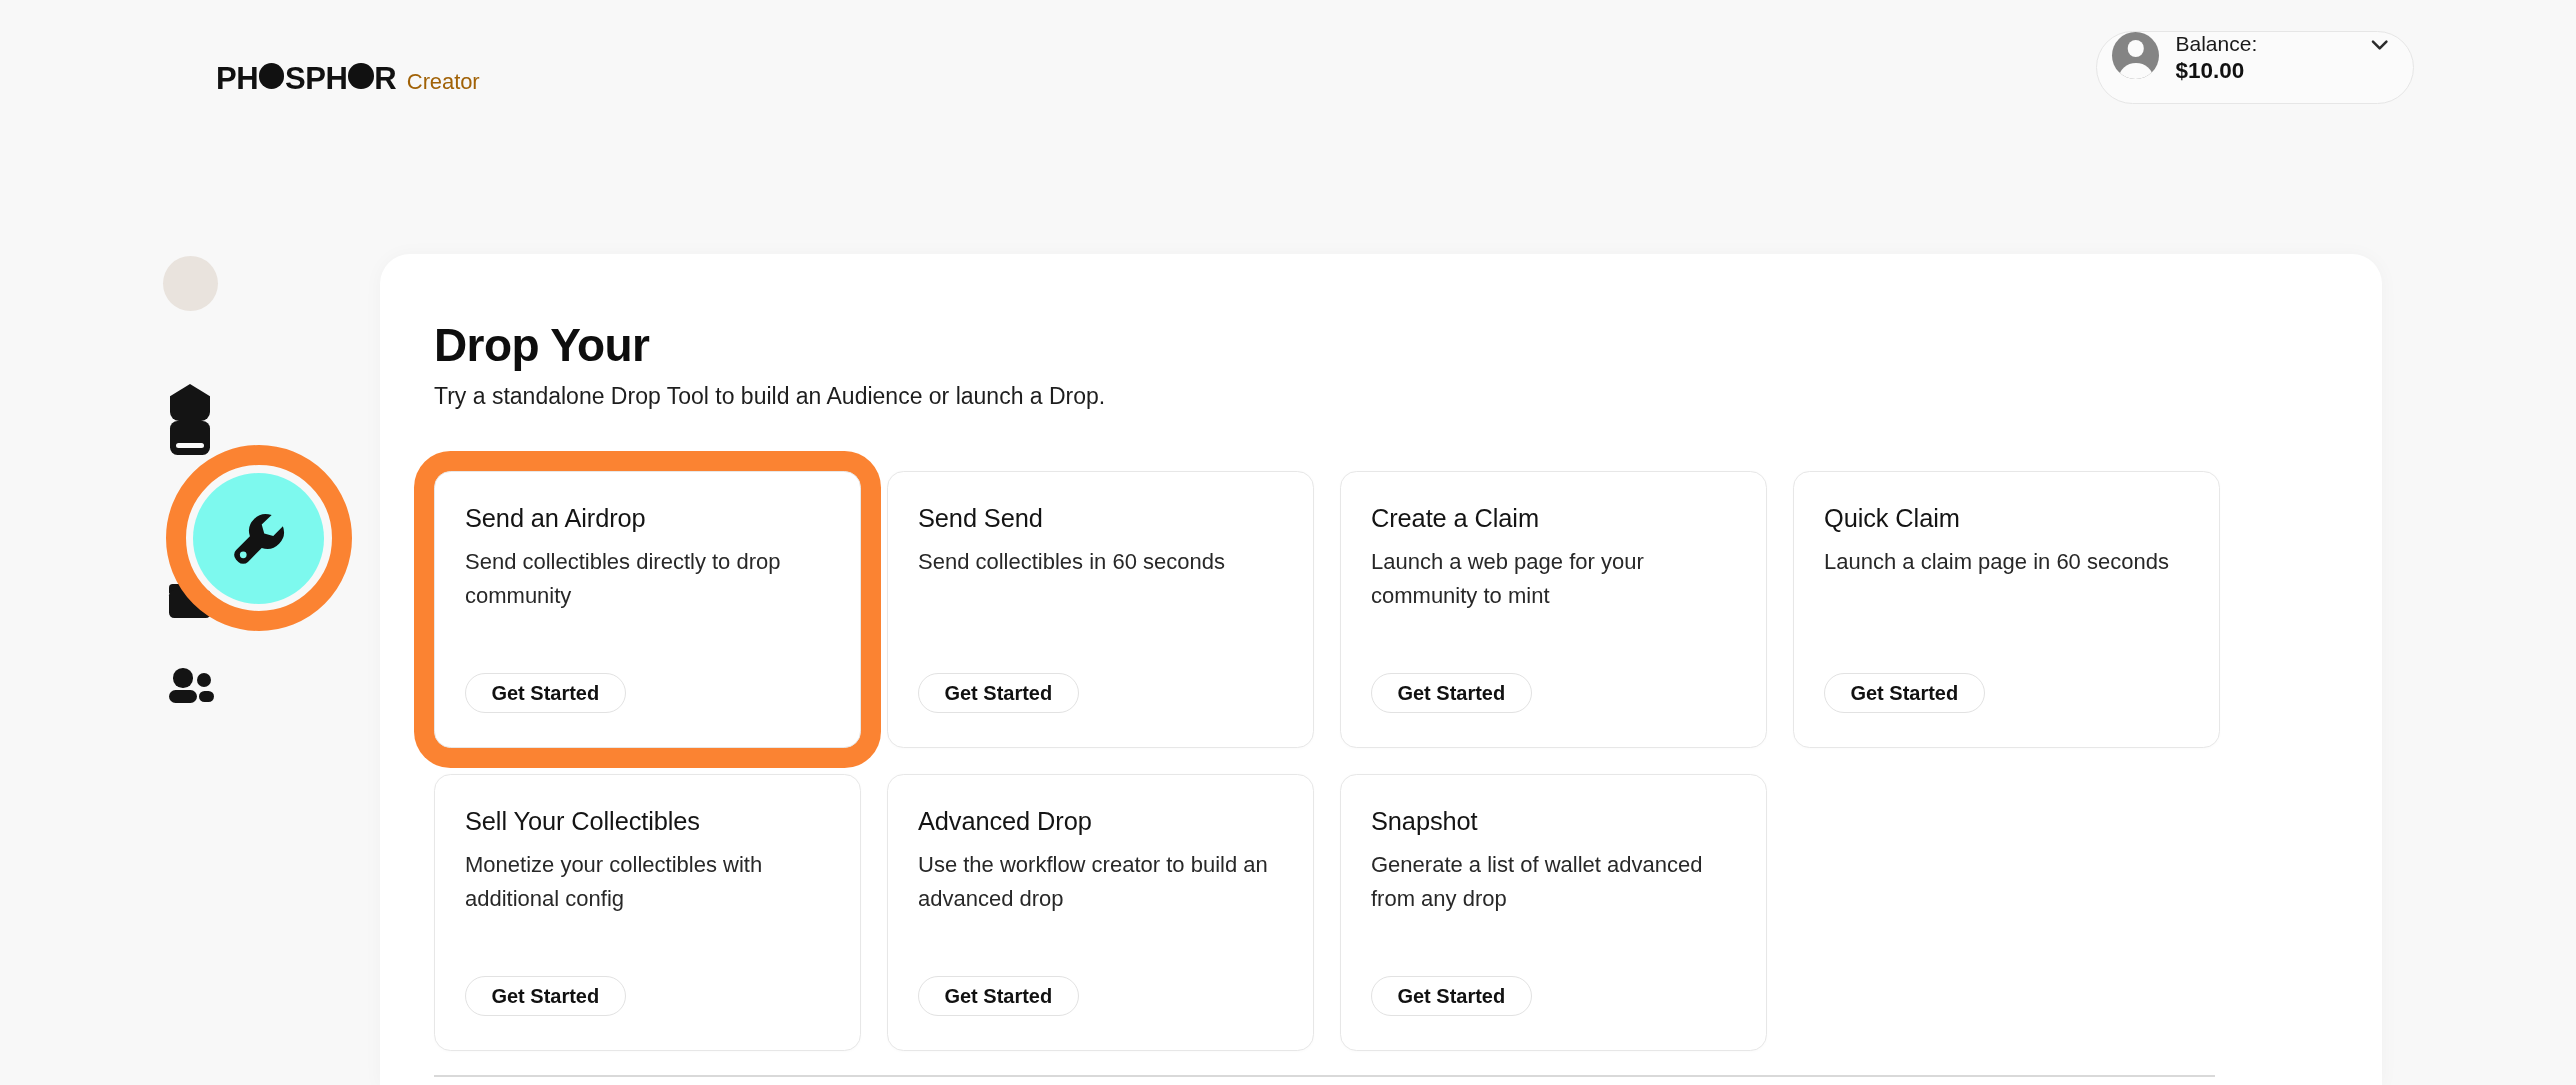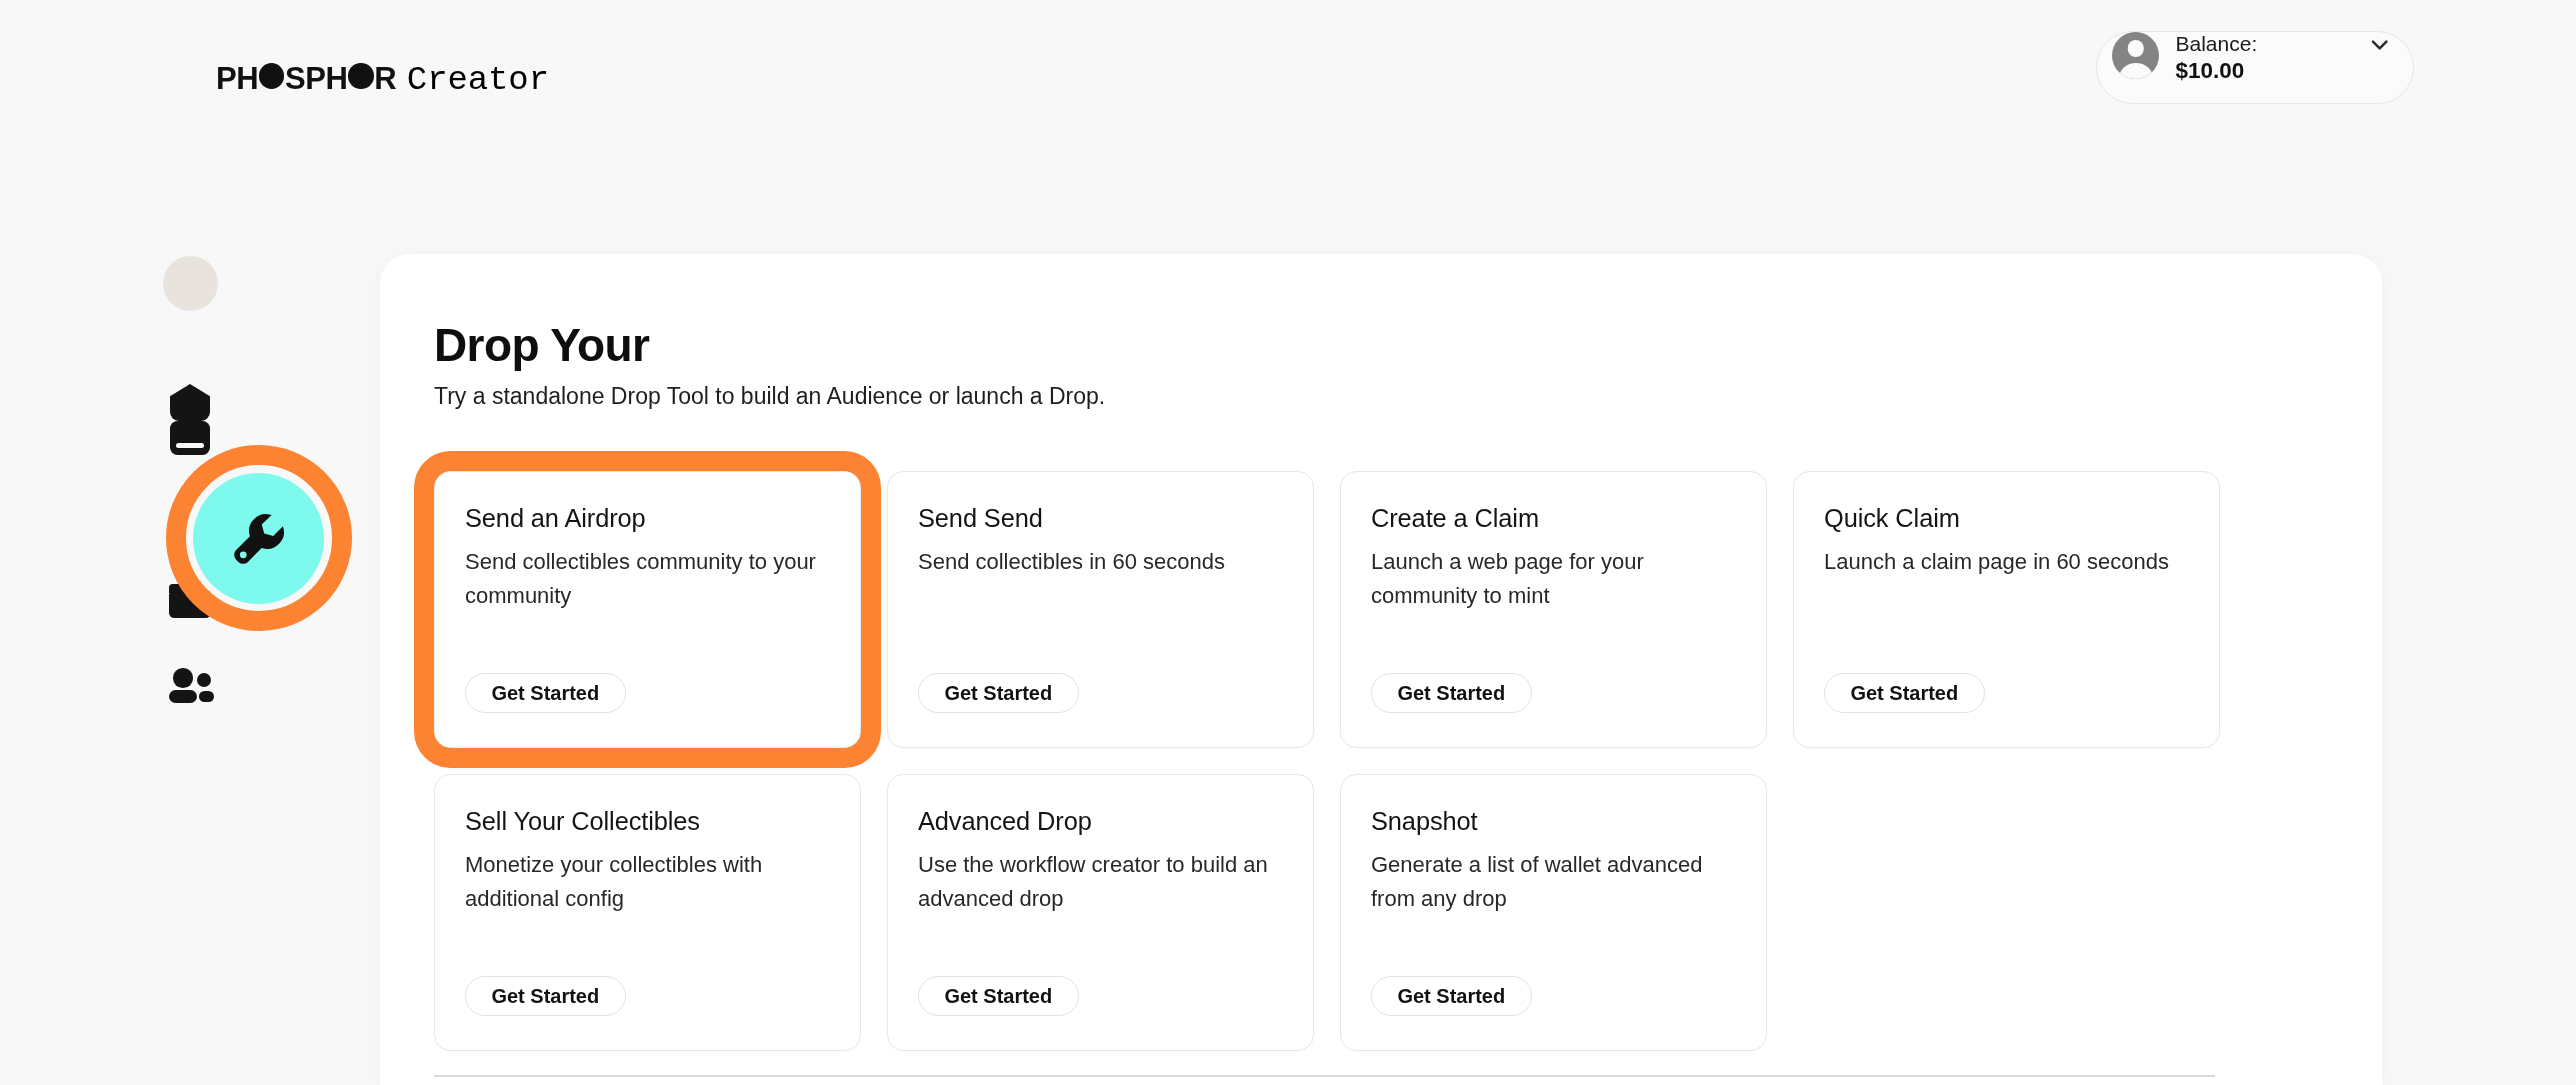--- a/index.html
+++ b/index.html
@@ -23,21 +23,21 @@
   }
   .logo-mark{
     font-size:31px; font-weight:800; letter-spacing:-0.4px;
     color:#111111; display:flex; align-items:flex-start;
   }
   .logo-mark .o-dot{
     display:inline-block; width:25.4px; height:25.4px; border-radius:50%;
     background:#111111; margin:0 0.7px; position:relative; top:2.2px;
   }
   .logo-word{
-    font-size:34px; font-weight:400; color:#000000; letter-spacing:-0.1px;font-family:Liberation Mono, monospace;
+    font-size:22px; font-weight:400; color:#a16207; letter-spacing:-0.1px;
   }
 
   .balance-pill{
     position:absolute; right:162px; top:31px;
     height:73px; min-width:318px;
     border:1.5px solid #E6E6E6; border-radius:42px;
     background:#FBFBFB;
     display:flex; align-items:flex-start; gap:16.5px;
     padding:0 21px 0 15px;
   }
@@ -275,21 +275,21 @@
 
 <div class="panel">
 
   <div class="panel-title">Drop Your</div>
   <div class="panel-sub">Try a standalone Drop Tool to build an Audience or launch a Drop.</div>
 
   <div class="grid">
 
     <div class="card highlighted">
       <div class="card-title">Send an Airdrop</div>
-      <div class="card-desc">Send collectibles community to your community</div>
+      <div class="card-desc">Send collectibles directly to drop community</div>
       <button class="card-btn">Get Started</button>
     </div>
 
     <div class="card">
       <div class="card-title">Send Send</div>
       <div class="card-desc">Send collectibles in 60 seconds</div>
       <button class="card-btn">Get Started</button>
     </div>
 
     <div class="card">

